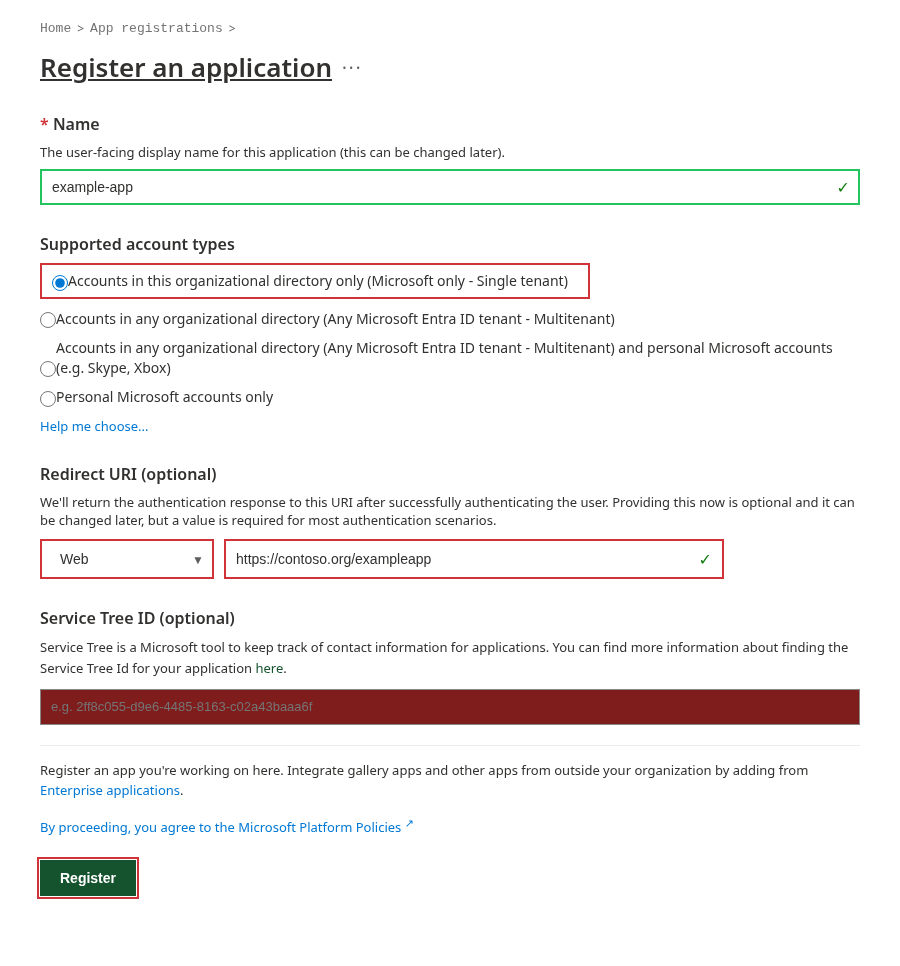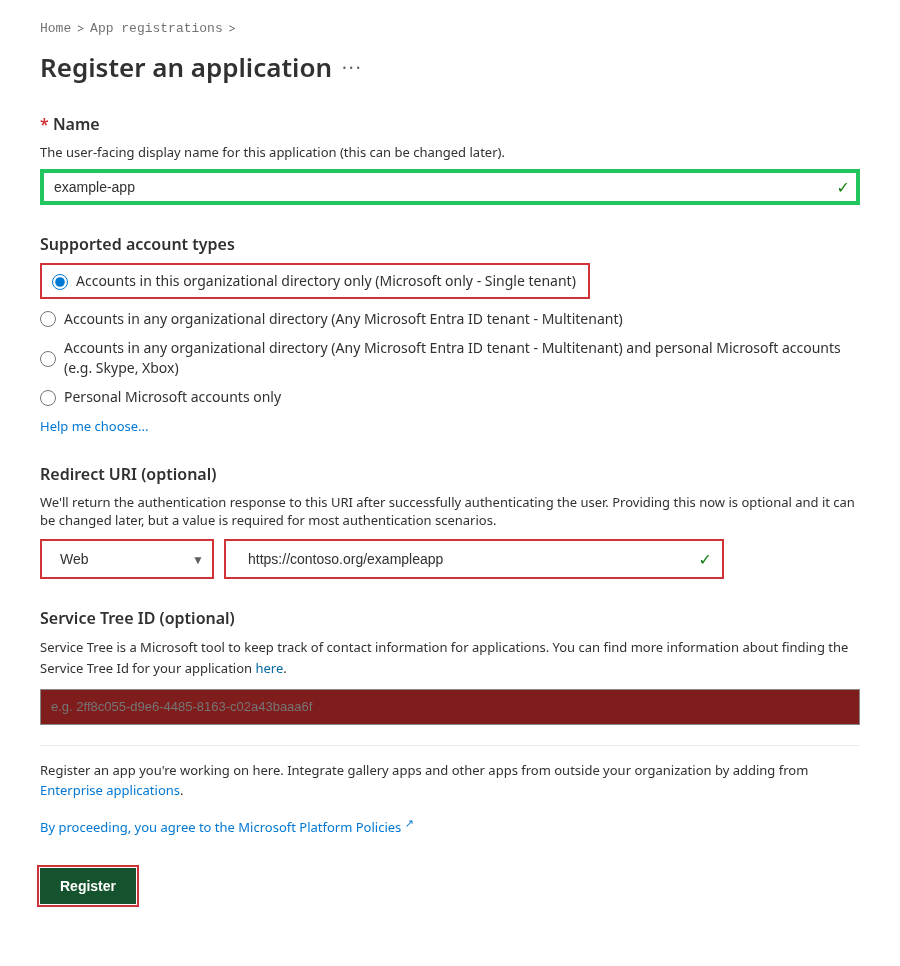--- a/index.html
+++ b/index.html
@@ -27,20 +27,21 @@
     .page-header {
       display: flex;
       align-items: center;
       gap: 10px;
       margin-bottom: 28px;
     }
     .page-title {
       font-size: 26px;
       font-weight: 600;
       color: #323130;
+      text-decoration: underline;
     }
     .more-options {
       color: #605e5c;
       font-size: 18px;
       cursor: pointer;
       letter-spacing: 2px;
     }
     .section { margin-bottom: 28px; }
     .section-title {
       font-size: 16px;
@@ -56,38 +57,37 @@
     }
     .text-input-wrapper {
       position: relative;
       display: flex;
       align-items: center;
     }
     .text-input {
       width: 100%;
       max-width: 820px;
       height: 36px;
-      border: 4px solid #22c55e;
+      border: 2px solid #22c55e;
       outline: none;
       padding: 0 32px 0 10px;
       font-size: 14px;
       color: #323130;
       background: #fff;
     }
     .input-check {
       position: absolute;
       right: 10px;
       color: #107c10;
       font-size: 16px;
     }
     .radio-group { display: flex; flex-direction: column; gap: 10px; margin-top: 6px; }
     .radio-item {
       display: flex;
-      align-items: center;
-      gap: 8px;
+      align-items: flex-end;
       cursor: pointer;
     }
     .radio-item input[type="radio"] {
       margin-top: 2px;
       accent-color: #0078d4;
       width: 16px;
       height: 16px;
       flex-shrink: 0;
     }
     .radio-label { font-size: 14px; color: #323130; line-height: 1.4; }
@@ -130,21 +130,20 @@
       color: #605e5c;
       font-size: 12px;
     }
     .uri-input-wrapper {
       position: relative;
       display: flex;
       align-items: center;
       border: 2px solid #d13438;
       flex: 1;
       max-width: 500px;
-      padding-left: 12px;
     }
     .uri-input {
       border: none;
       outline: none;
       height: 36px;
       width: 100%;
       padding: 0 32px 0 10px;
       font-size: 14px;
       color: #323130;
     }
@@ -154,21 +153,21 @@
       color: #107c10;
       font-size: 16px;
     }
     .service-tree-section { margin-bottom: 20px; }
     .service-tree-desc {
       font-size: 13px;
       color: #323130;
       line-height: 1.6;
       margin-bottom: 10px;
     }
-    .service-tree-desc a { color: #0369a1; text-decoration: none; }
+    .service-tree-desc a { color: #14532d; text-decoration: none; }
     .placeholder-input {
       width: 100%;
       max-width: 820px;
       height: 36px;
       border: 1px solid #8a8886;
       outline: none;
       padding: 16px 10px;
       font-size: 13px;
       color: #a19f9d;
       background: #7f1d1d;
@@ -181,21 +180,21 @@
       border-top: 1px solid #edebe9;
       margin-top: 14px;
       margin-bottom: 14px;
     }
     .bottom-note a { color: #0078d4; text-decoration: none; }
     .policy-line {
       display: flex;
       gap: 6px;
       font-size: 13px;
       color: #0078d4;
-      margin-bottom: 32px;
+      margin-bottom: 24px;
     }
     .policy-line a { color: #0078d4; text-decoration: none; }
     .external-link-icon {
       font-size: 11px;
       vertical-align: super;
     }
     .register-btn {
       background: #14532d;
       color: #fff;
       border: none;

